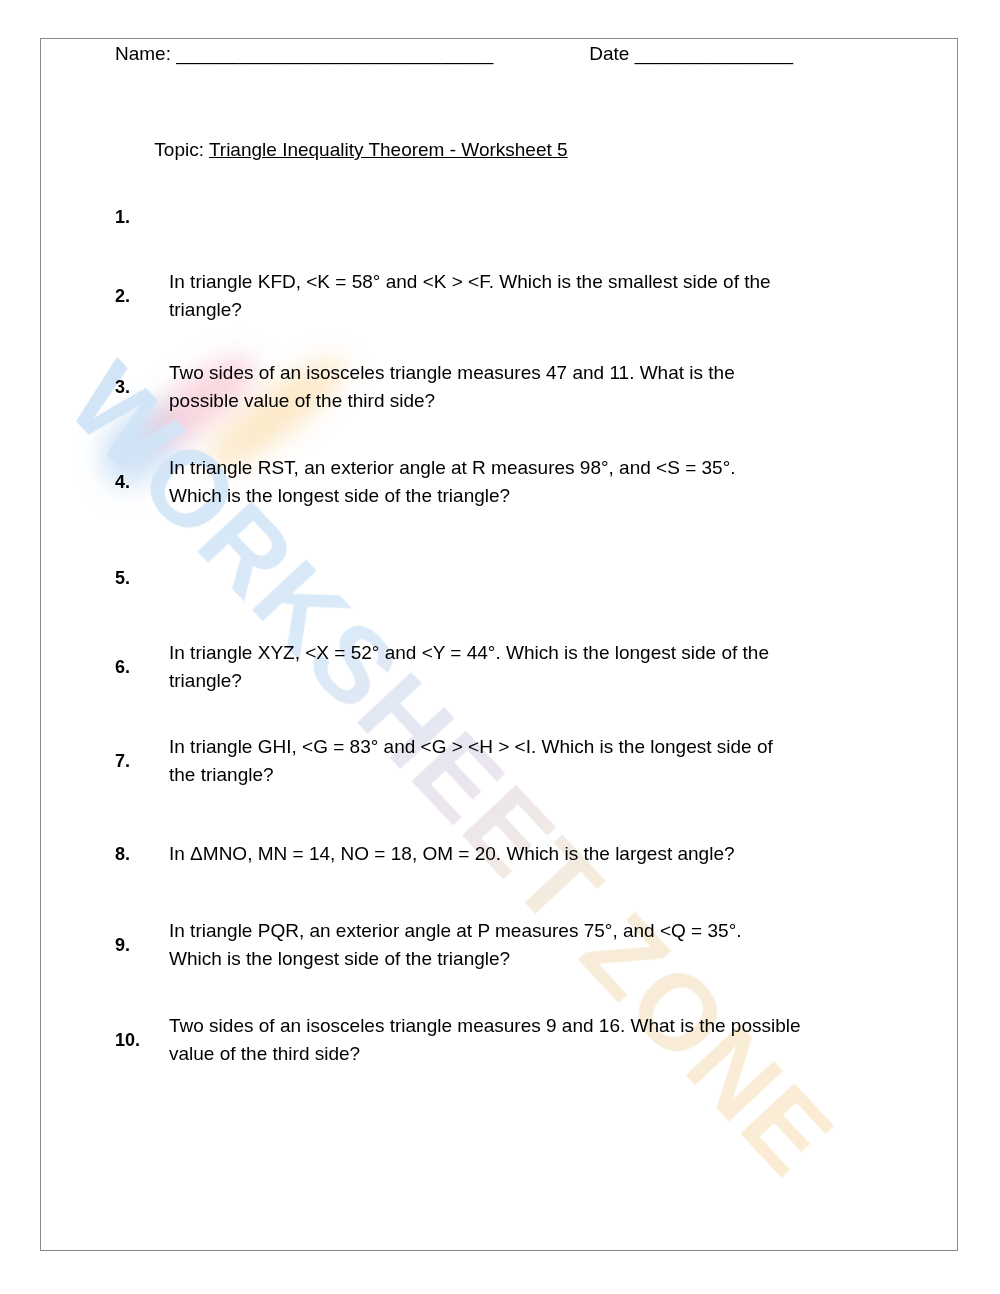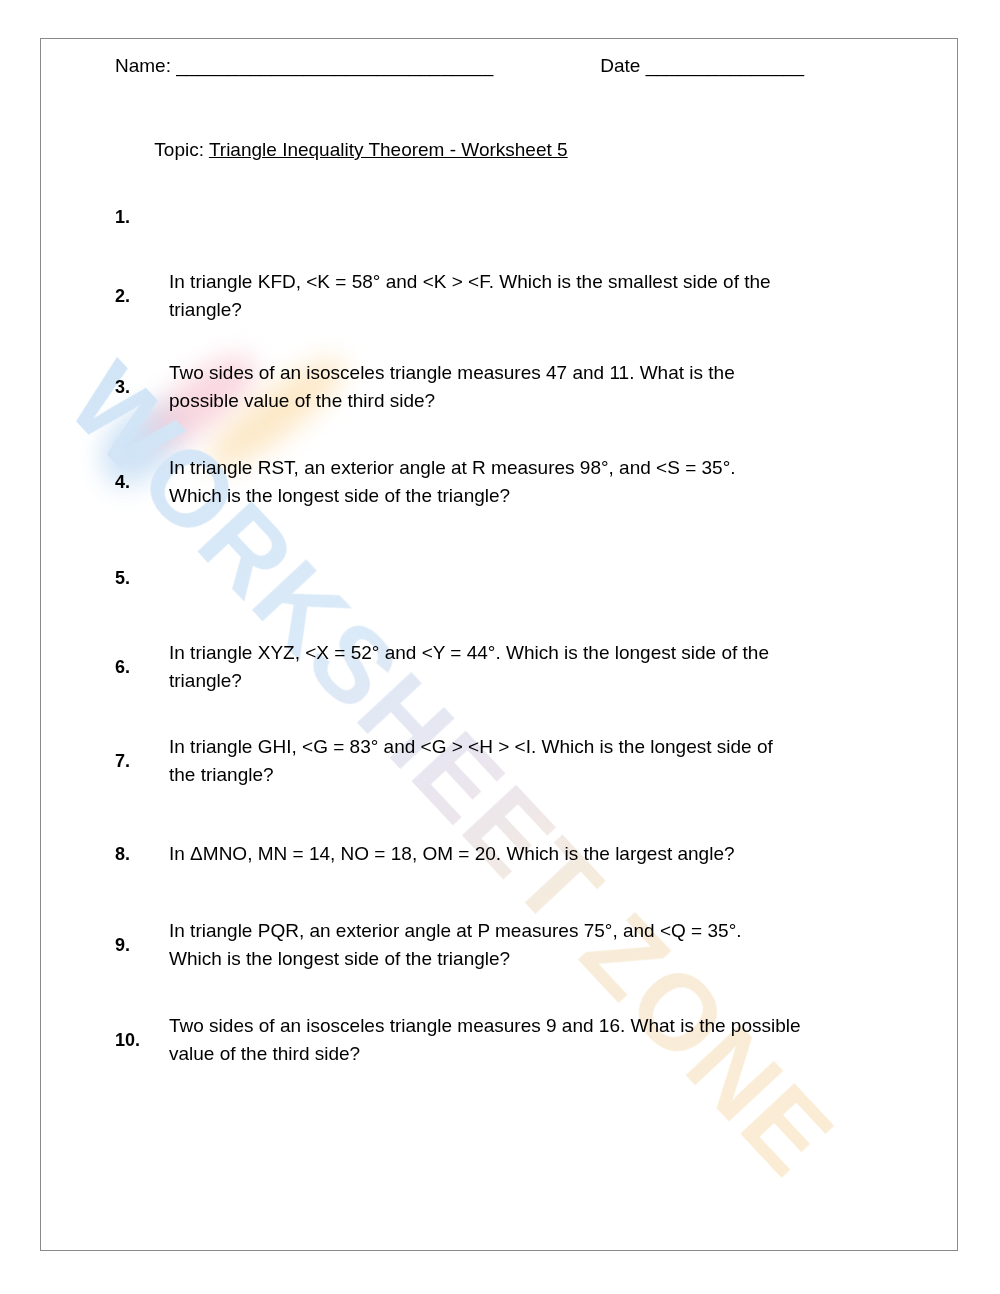--- a/index.html
+++ b/index.html
@@ -68,28 +68,29 @@
   .wm-blob.b4 { left: 60px;  top: 404px; width: 70px;  height: 40px;  background: #cfe2f6; opacity: .55; transform: rotate(-38deg); }
 
   
   .content {
     position: relative;
     z-index: 2;
   }
   .hdr-row {
     position: absolute;
     left: 74px;
-    top: 16px;
+    top: 4px;
     width: 800px;
     font-size: 19px;
     line-height: 1.2;
     display: flex;
+    gap: 20px;
   }
   .hdr-name { white-space: pre; }
-  .hdr-date { white-space: pre; margin-left: 107px; }
+  .hdr-date { white-space: pre; margin-left: 76px; }
 
   .topic-row {
     position: absolute;
     left: 82px;
     top: 78px;
     font-size: 19px;
     white-space: pre;
   }
   .topic-title { text-decoration: underline; }
 

